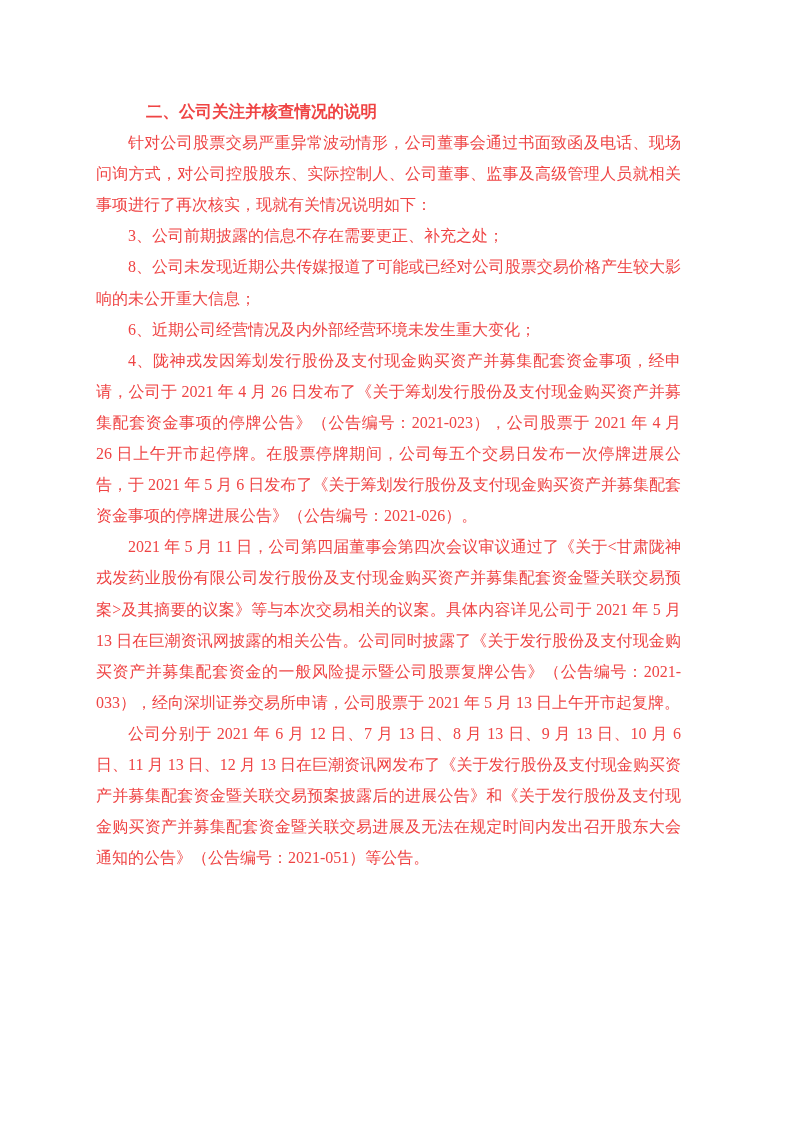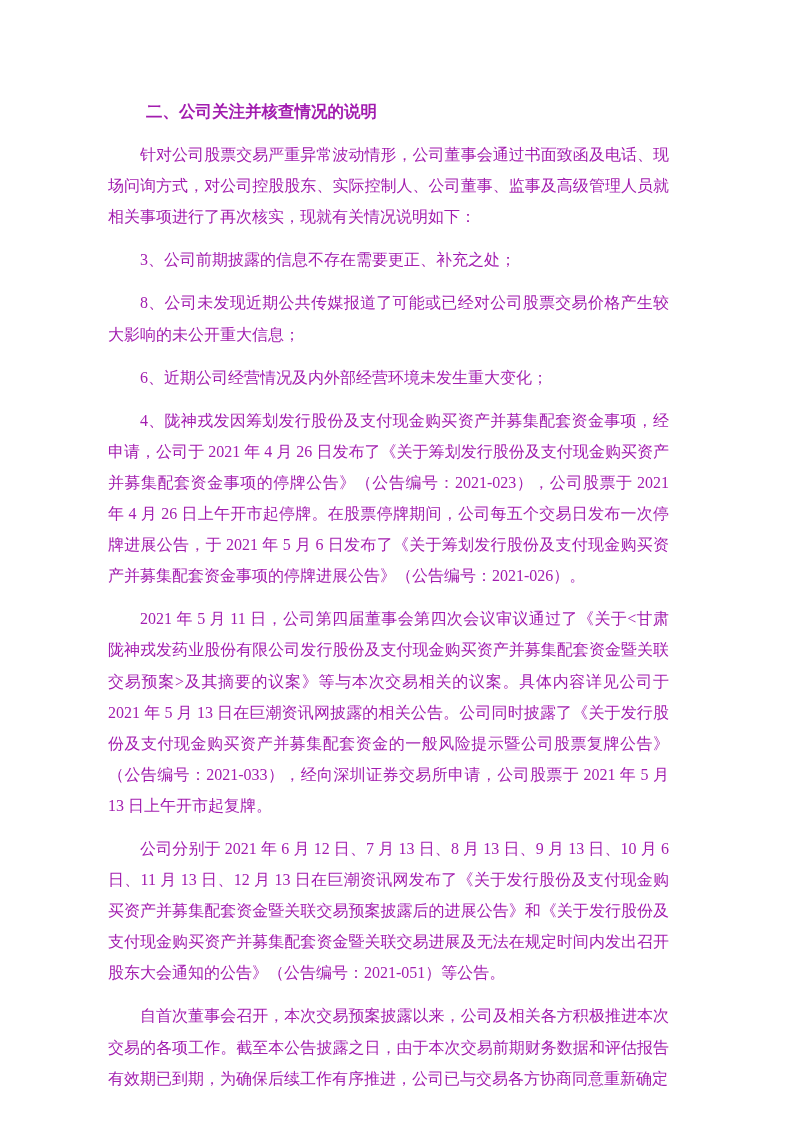--- a/index.html
+++ b/index.html
@@ -7,52 +7,51 @@
     padding: 0;
     background: #ffffff;
   }
   .page {
     position: relative;
     box-sizing: border-box;
     width: 793px;
     height: 1122px;
     margin: 0;
     background: #ffffff;
-    color: #a21caf;
+    color: #ef4444;
     padding: 96px 112px 0 96px;
     font-family: "Liberation Serif", "DejaVu Serif", serif;
     font-size: 16px;
     line-height: 31.1px;
     text-align: justify;
     overflow: hidden;
   }
   .section-heading {
     margin: 0;
     padding: 0;
     font-family: "Liberation Sans", "DejaVu Sans", sans-serif;
     font-size: 16.5px;
     font-weight: bold;
     line-height: 31.1px;
     text-indent: 50px;
     text-align: left;
   }
   .para {
-    margin: 12px;
+    margin: 0;
     padding: 0;
     text-indent: 32px;
     word-break: normal;
   }
 </style>
 </head>
 <body>
 
 <div class="page">
   <h2 class="section-heading">二、公司关注并核查情况的说明</h2>
 
   <p class="para">针对公司股票交易严重异常波动情形，公司董事会通过书面致函及电话、现场问询方式，对公司控股股东、实际控制人、公司董事、监事及高级管理人员就相关事项进行了再次核实，现就有关情况说明如下：</p>
   <p class="para">3、公司前期披露的信息不存在需要更正、补充之处；</p>
   <p class="para">8、公司未发现近期公共传媒报道了可能或已经对公司股票交易价格产生较大影响的未公开重大信息；</p>
   <p class="para">6、近期公司经营情况及内外部经营环境未发生重大变化；</p>
   <p class="para">4、陇神戎发因筹划发行股份及支付现金购买资产并募集配套资金事项，经申请，公司于 2021 年 4 月 26 日发布了《关于筹划发行股份及支付现金购买资产并募集配套资金事项的停牌公告》（公告编号：2021-023），公司股票于 2021 年 4 月 26 日上午开市起停牌。在股票停牌期间，公司每五个交易日发布一次停牌进展公告，于 2021 年 5 月 6 日发布了《关于筹划发行股份及支付现金购买资产并募集配套资金事项的停牌进展公告》（公告编号：2021-026）。</p>
   <p class="para">2021 年 5 月 11 日，公司第四届董事会第四次会议审议通过了《关于&lt;甘肃陇神戎发药业股份有限公司发行股份及支付现金购买资产并募集配套资金暨关联交易预案&gt;及其摘要的议案》等与本次交易相关的议案。具体内容详见公司于 2021 年 5 月 13 日在巨潮资讯网披露的相关公告。公司同时披露了《关于发行股份及支付现金购买资产并募集配套资金的一般风险提示暨公司股票复牌公告》（公告编号：2021-033），经向深圳证券交易所申请，公司股票于 2021 年 5 月 13 日上午开市起复牌。</p>
   <p class="para">公司分别于 2021 年 6 月 12 日、7 月 13 日、8 月 13 日、9 月 13 日、10 月 6 日、11 月 13 日、12 月 13 日在巨潮资讯网发布了《关于发行股份及支付现金购买资产并募集配套资金暨关联交易预案披露后的进展公告》和《关于发行股份及支付现金购买资产并募集配套资金暨关联交易进展及无法在规定时间内发出召开股东大会通知的公告》（公告编号：2021-051）等公告。</p>
-  <p class="para">自首次董事会召开，本次交易预案披露以来，公司及相关各方积极推进本次交易的各项工作。截至本公告披露之日，由于本次交易前期财务数据和评估报告有效期已到期，为确保后续工作有序推进，公司已与交易各方协商同意重新确定</p>
 </div>
 
 </body></html>

